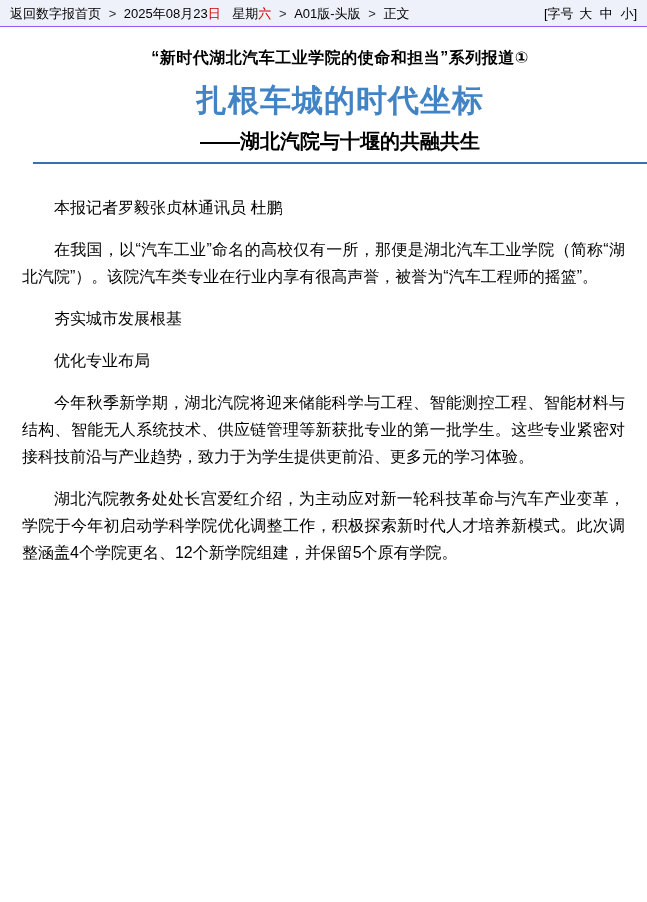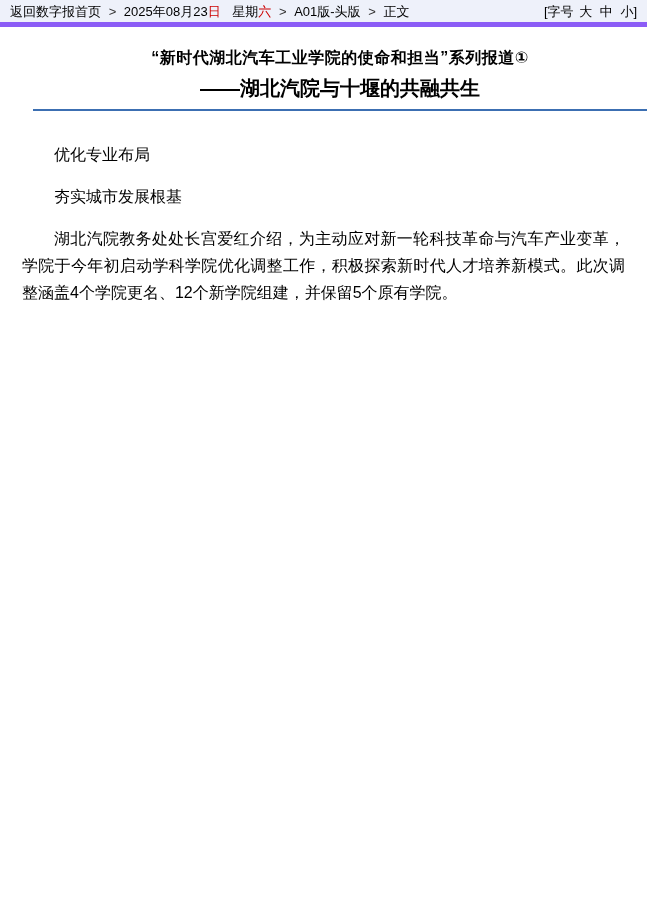--- a/index.html
+++ b/index.html
@@ -17,21 +17,21 @@
     height: 902px;
     overflow: hidden;
     background: #fff;
   }
   
   .topbar {
     box-sizing: border-box;
     width: 100%;
     height: 27px;
     background: #eef1fa;
-    border-bottom: 5px solid #8b5cf6;
+    border-bottom: 1px solid #8b5cf6;
     display: flex;
     justify-content: space-between;
     align-items: center;
     padding: 0 8px 0 10px;
     font-size: 13px;
     line-height: 27px;
     white-space: nowrap;
   }
   .topbar .crumbs span { vertical-align: middle; }
   .sep { margin: 0 4px; color: #333; }
@@ -99,24 +99,28 @@
     <div class="fontsize">
       <span>[字号</span>
       <span class="size-opt">大</span>
       <span class="size-opt">中</span>
       <span class="size-opt">小]</span>
     </div>
   </div>
 
   <div class="header">
     <div class="series-line">“新时代湖北汽车工业学院的使命和担当”系列报道①</div>
+    <div class="article-title">扎根车城的时代坐标</div>
     <div class="article-subtitle">——湖北汽院与十堰的共融共生</div>
     <hr class="title-divider">
   </div>
 
   <div class="article-body">
+    <p>本报记者罗毅张贞林通讯员 杜鹏</p>
+    <p>在我国，以“汽车工业”命名的高校仅有一所，那便是湖北汽车工业学院（简称“湖北汽院”）。该院汽车类专业在行业内享有很高声誉，被誉为“汽车工程师的摇篮”。</p>
+    <p>夯实城市发展根基</p>
     <p>优化专业布局</p>
-    <p>夯实城市发展根基</p>
+    <p>今年秋季新学期，湖北汽院将迎来储能科学与工程、智能测控工程、智能材料与结构、智能无人系统技术、供应链管理等新获批专业的第一批学生。这些专业紧密对接科技前沿与产业趋势，致力于为学生提供更前沿、更多元的学习体验。</p>
     <p>湖北汽院教务处处长宫爱红介绍，为主动应对新一轮科技革命与汽车产业变革，学院于今年初启动学科学院优化调整工作，积极探索新时代人才培养新模式。此次调整涵盖4个学院更名、12个新学院组建，并保留5个原有学院。</p>
 
   </div>
 
 </div>
 
 </body></html>

